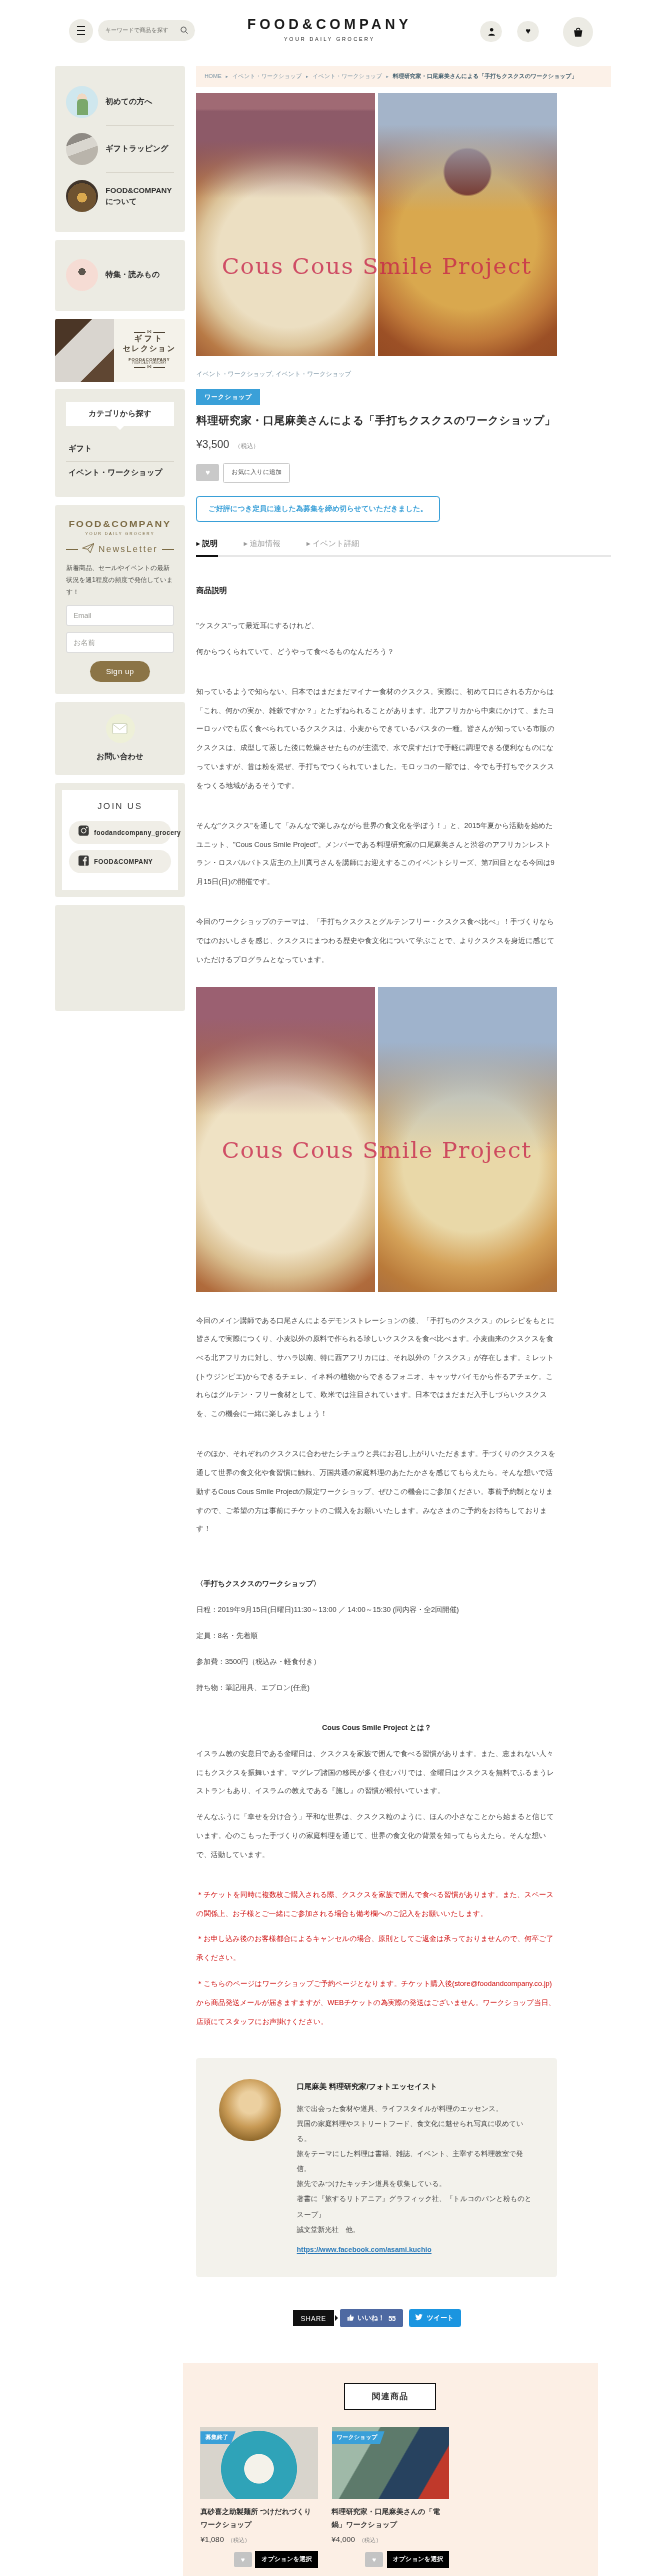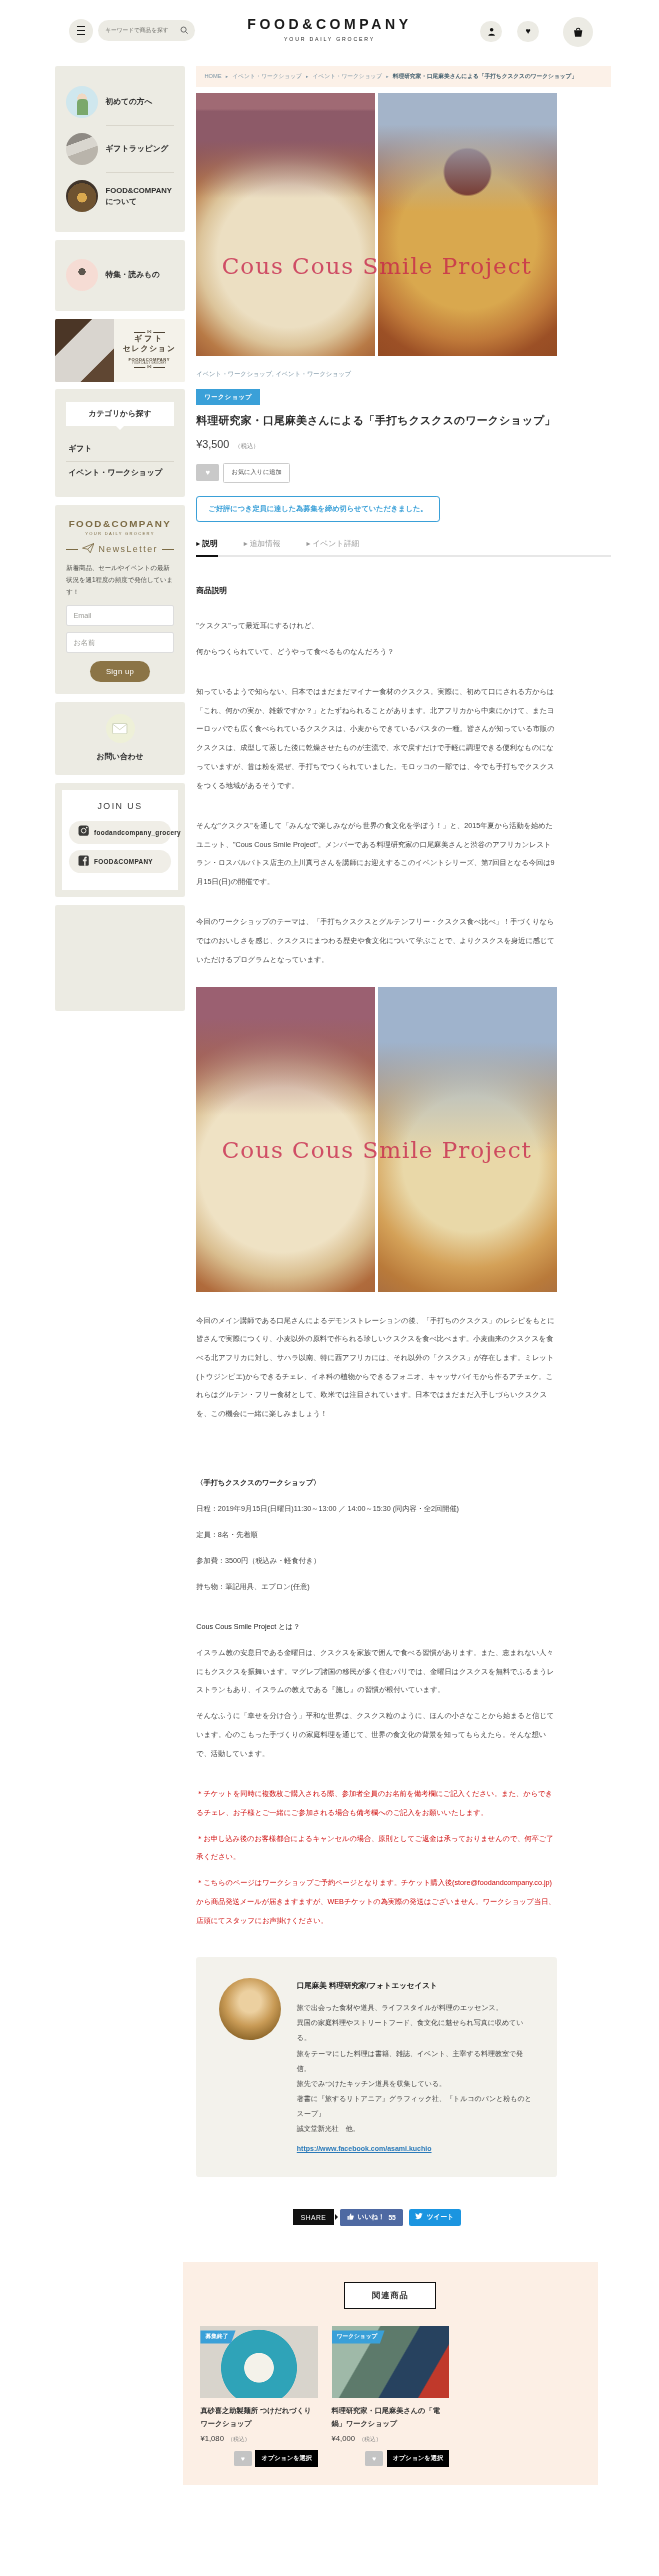--- a/index.html
+++ b/index.html
@@ -106,21 +106,21 @@
   .tab-active { color:#111; font-weight:bold; }
   .tab-active::after { content:""; position:absolute; left:0; right:0; bottom:-2.1px; border-bottom:2.1px solid #111; }
 
   
   .desc { margin-top:24px; font-size:7.2px; color:#3f3f3f; line-height:2.6; width:361px; }
   .desc-heading { font-size:7.7px; font-weight:bold; margin-bottom:15.5px; color:#222; }
   .desc p { margin-bottom:7.2px; }
   .desc .gap { height:14.4px; }
   .ev-head { font-weight:bold; color:#222; }
   .red { color:#cf0a0a; }
-  .proj-head { font-weight:normal; color:#222; }
+  .proj-head { font-weight:bold; color:#222;text-align:center; }
 
   
   .profile-card { background:#f3f2ec; border-radius:3.1px; padding:20.6px 23px; display:flex; gap:15.5px; margin-top:27px; width:361px; }
   .avatar { width:62px; height:62px; border-radius:50%; flex-shrink:0; background:radial-gradient(circle at 50% 38%,#ecd0a0 0 22%,#c89a55 50%,#8a6428 80%,#6e4e1e 100%); }
   .profile-body { font-size:7px; line-height:2.15; color:#3f3f3f; }
   .profile-name { font-size:7.5px; font-weight:bold; color:#222; margin-bottom:6.2px; }
   .profile-link { display:inline-block; margin-top:5.2px; color:#2a7ab9; font-weight:bold; text-decoration:underline; cursor:pointer; }
 
   
   .share-row { display:flex; align-items:center; justify-content:center; gap:6.2px; margin:32px 0 36px; width:361px; }
@@ -344,36 +344,37 @@
         <p>今回のワークショップのテーマは、「手打ちクスクスとグルテンフリー・クスクス食べ比べ」！手づくりならではのおいしさを感じ、クスクスにまつわる歴史や食文化について学ぶことで、よりクスクスを身近に感じていただけるプログラムとなっています。</p>
 
         <div class="gallery g2">
           <div class="g-img gi-hands2"></div>
           <div class="g-img gi-plate2"></div>
           <div class="watermark">Cous Cous Smile Project</div>
         </div>
 
         <p>今回のメイン講師である口尾さんによるデモンストレーションの後、「手打ちのクスクス」のレシピをもとに皆さんで実際につくり、小麦以外の原料で作られる珍しいクスクスを食べ比べます。小麦由来のクスクスを食べる北アフリカに対し、サハラ以南、特に西アフリカには、それ以外の「クスクス」が存在します。ミレット(トウジンビエ)からできるチェレ、イネ科の植物からできるフォニオ、キャッサバイモから作るアチェケ。これらはグルテン・フリー食材として、欧米では注目されています。日本ではまだまだ入手しづらいクスクスを、この機会に一緒に楽しみましょう！</p>
         <div class="gap"></div>
+        <p>そのほか、それぞれのクスクスに合わせたシチュウと共にお召し上がりいただきます。手づくりのクスクスを通して世界の食文化や食習慣に触れ、万国共通の家庭料理のあたたかさを感じてもらえたら。そんな想いで活動するCous Cous Smile Projectの限定ワークショップ、ぜひこの機会にご参加ください。事前予約制となりますので、ご希望の方は事前にチケットのご購入をお願いいたします。みなさまのご予約をお待ちしております！</p>
         <div class="gap"></div>
           <div class="gap"></div>
 
         <p class="ev-head">〈手打ちクスクスのワークショップ〉</p>
         <p>日程：2019年9月15日(日曜日)11:30～13:00 ／ 14:00～15:30 (同内容・全2回開催)</p>
         <p>定員：8名・先着順</p>
         <p>参加費：3500円（税込み・軽食付き）</p>
         <p>持ち物：筆記用具、エプロン(任意)</p>
         <div class="gap"></div>
 
         <p class="proj-head">Cous Cous Smile Project とは？</p>
         <p>イスラム教の安息日である金曜日は、クスクスを家族で囲んで食べる習慣があります。また、恵まれない人々にもクスクスを振舞います。マグレブ諸国の移民が多く住むパリでは、金曜日はクスクスを無料でふるまうレストランもあり、イスラムの教えである『施し』の習慣が根付いています。</p>
         <p>そんなふうに「幸せを分け合う」平和な世界は、クスクス粒のように、ほんの小さなことから始まると信じています。心のこもった手づくりの家庭料理を通じて、世界の食文化の背景を知ってもらえたら。そんな想いで、活動しています。</p>
         <div class="gap"></div>
 
-        <p class="red">＊チケットを同時に複数枚ご購入される際、参加者全員のお名前を備考欄にご記入ください。また、からできるチェレ、お子様とご一緒にご参加される場合も備考欄へのご記入をお願いいたします。</p>
+        <p class="red">＊チケットを同時に複数枚ご購入される際、クスクスを家族で囲んで食べる習慣があります。また、スペースの関係上、お子様とご一緒にご参加される場合も備考欄へのご記入をお願いいたします。</p>
         <p class="red">＊お申し込み後のお客様都合によるキャンセルの場合、原則としてご返金は承っておりませんので、何卒ご了承ください。</p>
         <p class="red">＊こちらのページはワークショップご予約ページとなります。チケット購入後(store@foodandcompany.co.jp)から商品発送メールが届きますますが、WEBチケットの為実際の発送はございません。ワークショップ当日、店頭にてスタッフにお声掛けください。</p>
       </section>
 
       <div class="profile-card">
         <div class="avatar"></div>
         <div class="profile-body">
           <div class="profile-name">口尾麻美 料理研究家/フォトエッセイスト</div>
           <div>旅で出会った食材や道具、ライフスタイルが料理のエッセンス。</div>
           <div>異国の家庭料理やストリートフード、食文化に魅せられ写真に収めている。</div>

